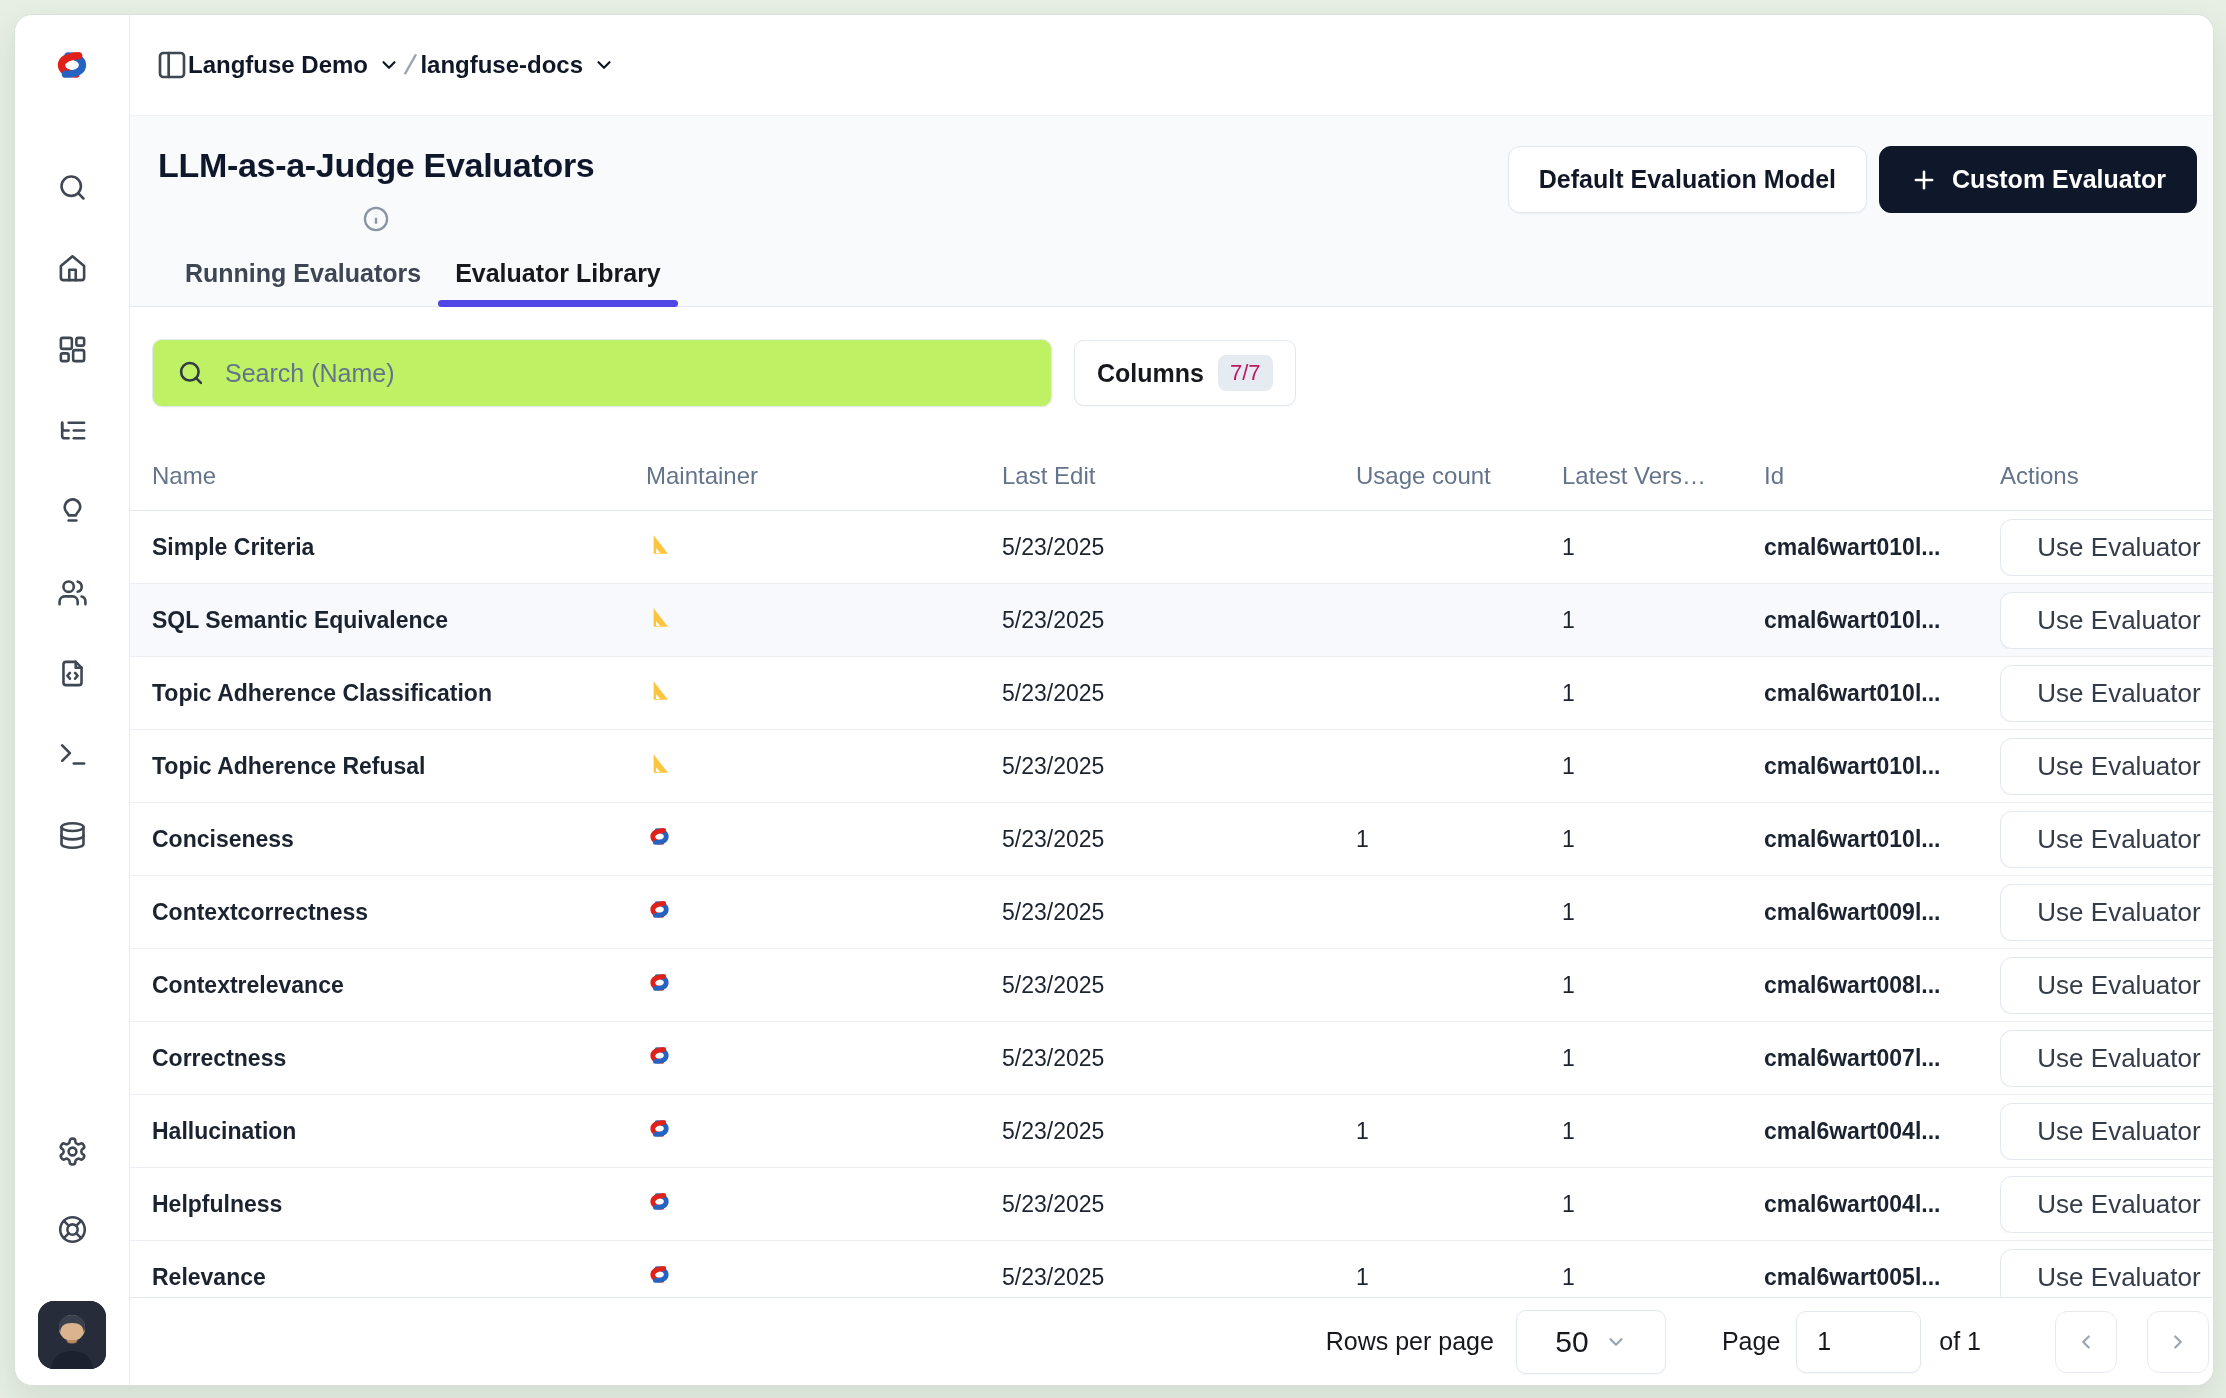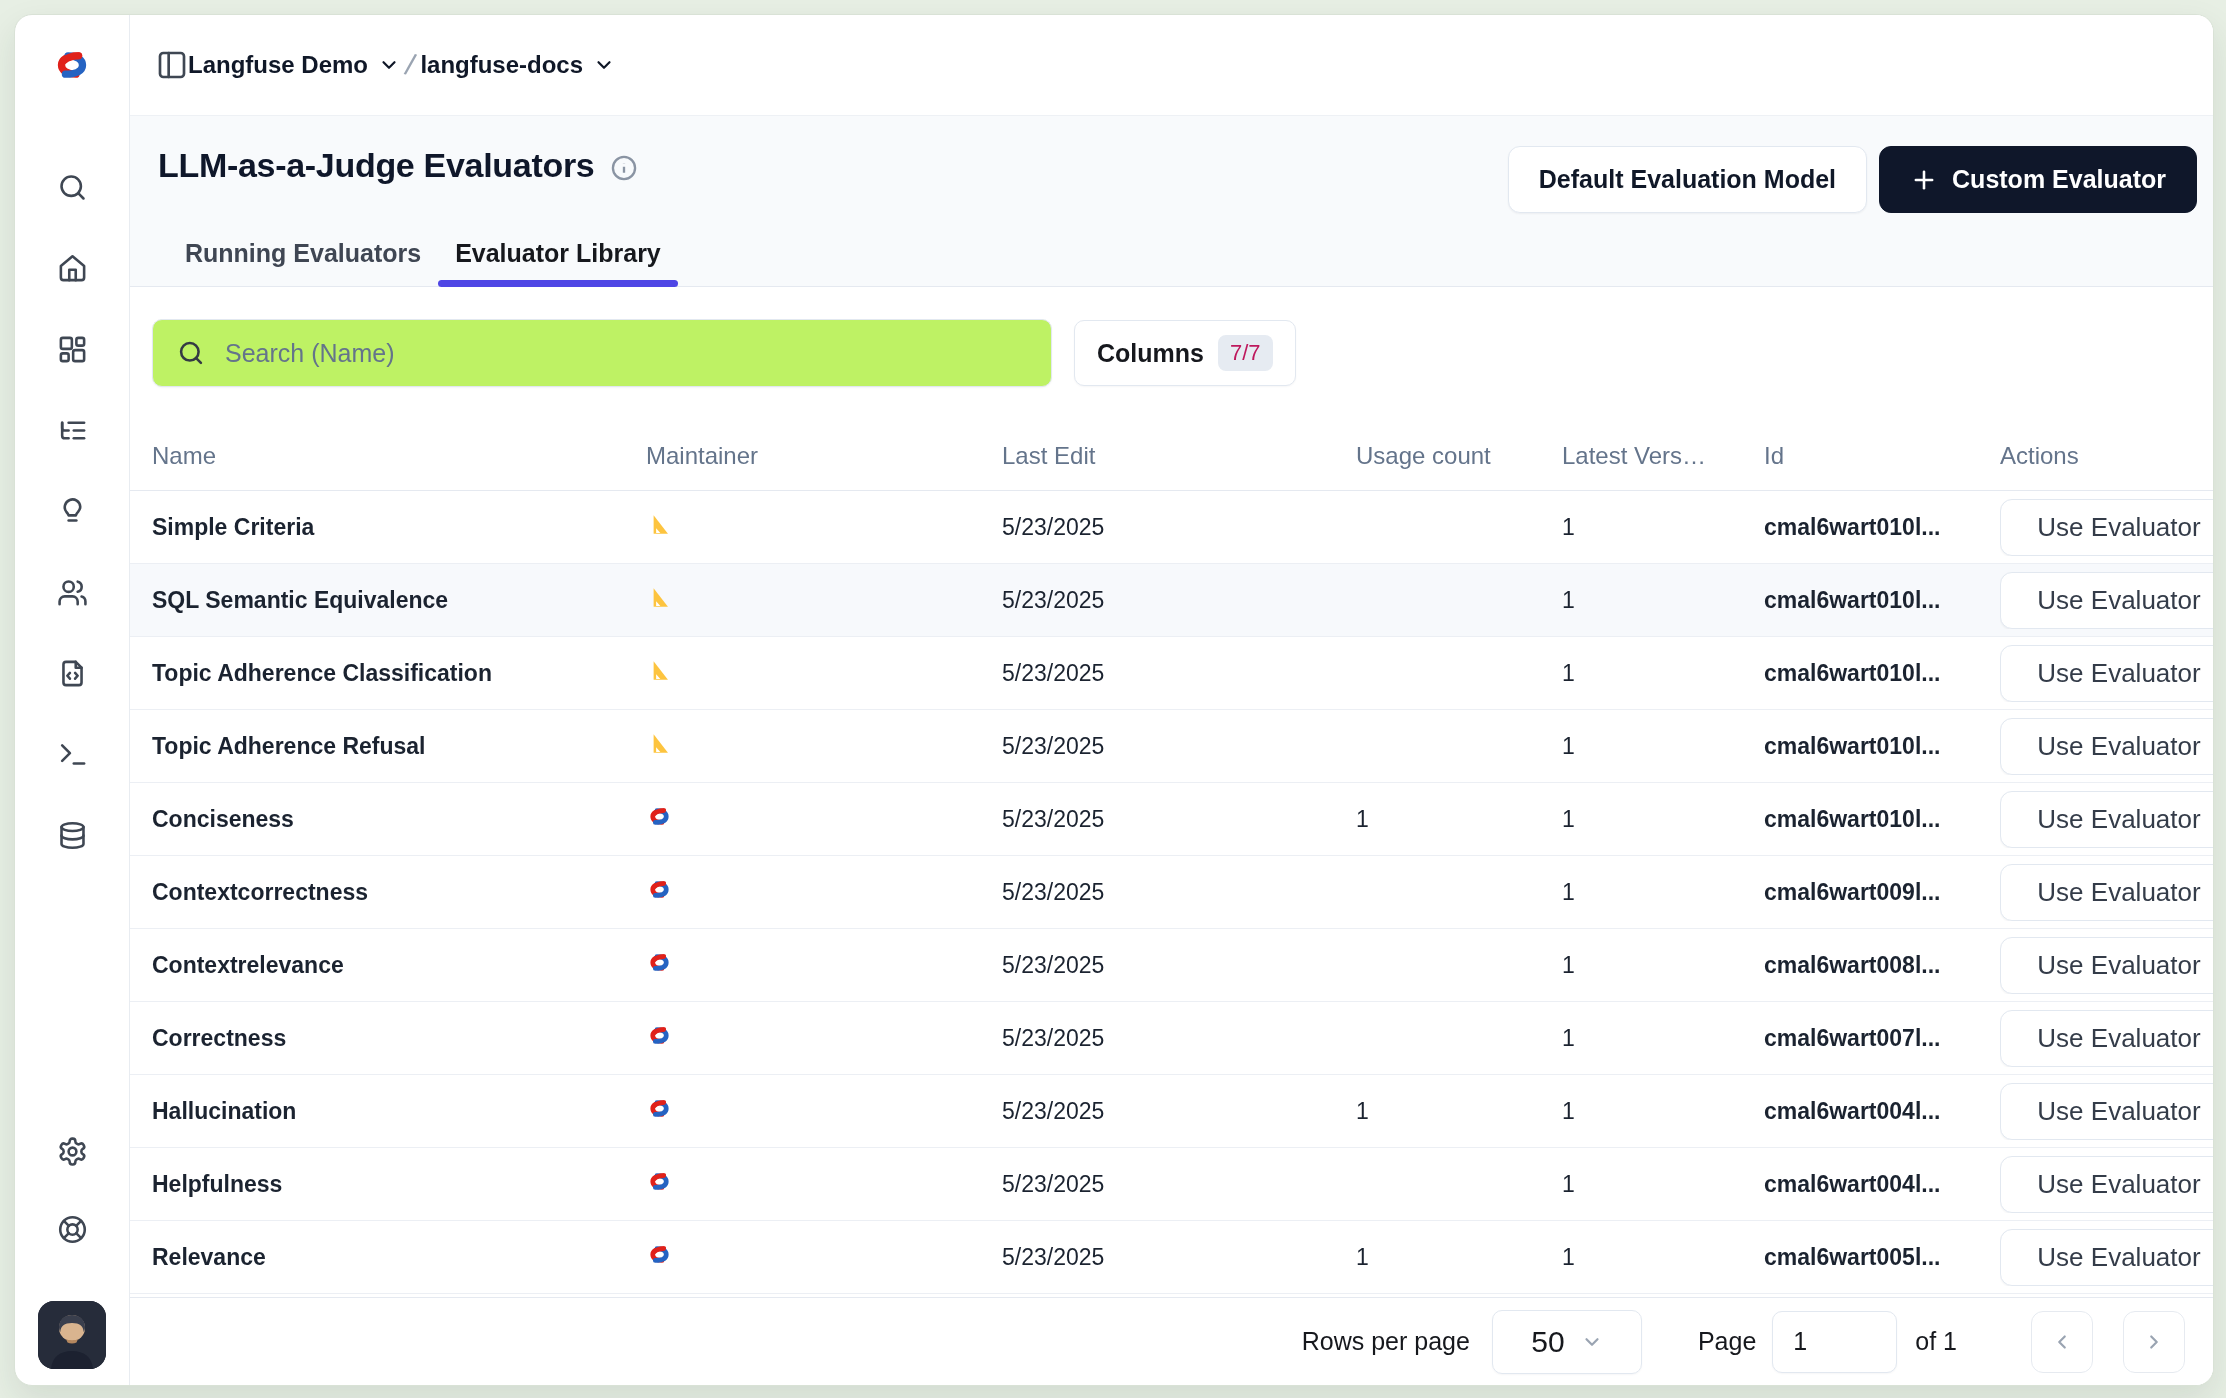--- a/index.html
+++ b/index.html
@@ -39,21 +39,21 @@
     height:100px;flex:0 0 100px;display:flex;align-items:center;gap:0;
     padding:0 28px 0 26px;border-bottom:1px solid #eef1f5;background:#fff;
   }
   .topbar svg.panel{width:32px;height:32px;stroke:#3f4753;stroke-width:2;fill:none;stroke-linecap:round;stroke-linejoin:round;cursor:pointer;}
   .crumb{font-size:24px;font-weight:700;color:#101828;display:flex;align-items:center;gap:10px;cursor:pointer;}
   .crumb svg{width:22px;height:22px;stroke:#101828;stroke-width:2.4;fill:none;stroke-linecap:round;stroke-linejoin:round;}
   .slash{color:#9aa4b2;font-size:30px;font-weight:400;transform:rotate(14deg);margin:0 6px;}
   
   .pageheader{background:#f8fafc;padding:30px 16px 0 22px;border-bottom:1px solid #e5e9f0;}
   .title-row{display:flex;align-items:flex-start;justify-content:space-between;}
-  .title-wrap{display:flex;align-items:center;gap:16px;padding-left:6px;}
+  .title-wrap{display:flex;align-items:center;gap:16px;padding-left:6px;flex-direction:column;}
   .page-title{font-size:34px;font-weight:700;color:#0f172a;letter-spacing:-.3px;}
   .info-ic{width:28px;height:28px;stroke:#8a94a3;stroke-width:2;fill:none;cursor:pointer;margin-top:4px;}
   .hbtns{display:flex;gap:12px;}
   .btn{
     height:67px;border-radius:12px;font-size:25px;font-weight:600;
     display:flex;align-items:center;justify-content:center;cursor:pointer;
     font-family:"Liberation Sans",sans-serif;
   }
   .btn.secondary{background:#fff;border:1px solid #e2e8f0;color:#101828;padding:0 30px;box-shadow:0 1px 2px rgba(16,24,40,.05);}
   .btn.primary{background:#0f172a;border:1px solid #0f172a;color:#fff;padding:0 30px;gap:14px;}
@@ -102,21 +102,21 @@
   .micon.show{display:inline-block;}
   .actions{display:flex;}
   .use-btn{
     height:57px;min-width:238px;border:1px solid #e2e8f0;border-radius:12px;background:#fff;
     font-size:26px;font-weight:500;color:#343c49;cursor:pointer;padding:0 28px;
     box-shadow:0 1px 2px rgba(16,24,40,.05);font-family:"Liberation Sans",sans-serif;white-space:nowrap;
   }
   
   .tfooter{
     height:87px;flex:0 0 87px;border-top:1px solid #e5e9f0;background:#fff;
-    display:flex;align-items:center;justify-content:flex-end;padding-right:28px;
+    display:flex;align-items:center;justify-content:flex-end;padding-right:4px;
   }
   .tfooter .lbl{font-size:25px;font-weight:500;color:#16181d;}
   .pp-select{
     width:148px;height:62px;border:1px solid #e2e8f0;border-radius:10px;margin-left:22px;
     display:flex;align-items:center;justify-content:center;gap:16px;font-size:30px;color:#16181d;cursor:pointer;
     box-shadow:0 1px 2px rgba(16,24,40,.04);
   }
   .pp-select svg, .pagebtn svg{width:22px;height:22px;stroke:#9aa4b2;stroke-width:2.4;fill:none;stroke-linecap:round;stroke-linejoin:round;}
   .page-input{
     width:125px;height:62px;border:1px solid #e2e8f0;border-radius:10px;margin:0 18px 0 16px;

